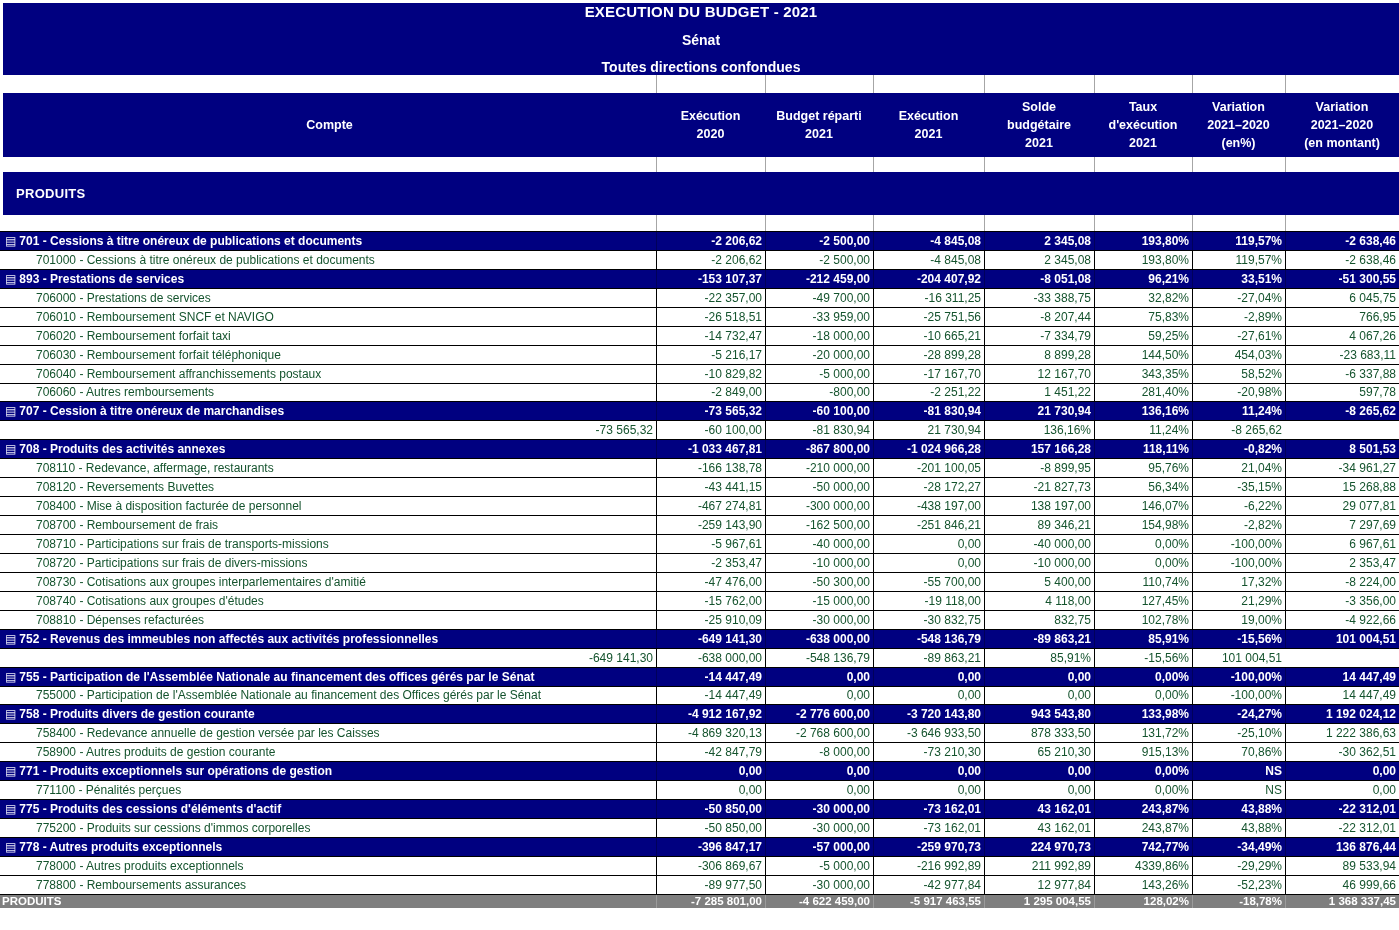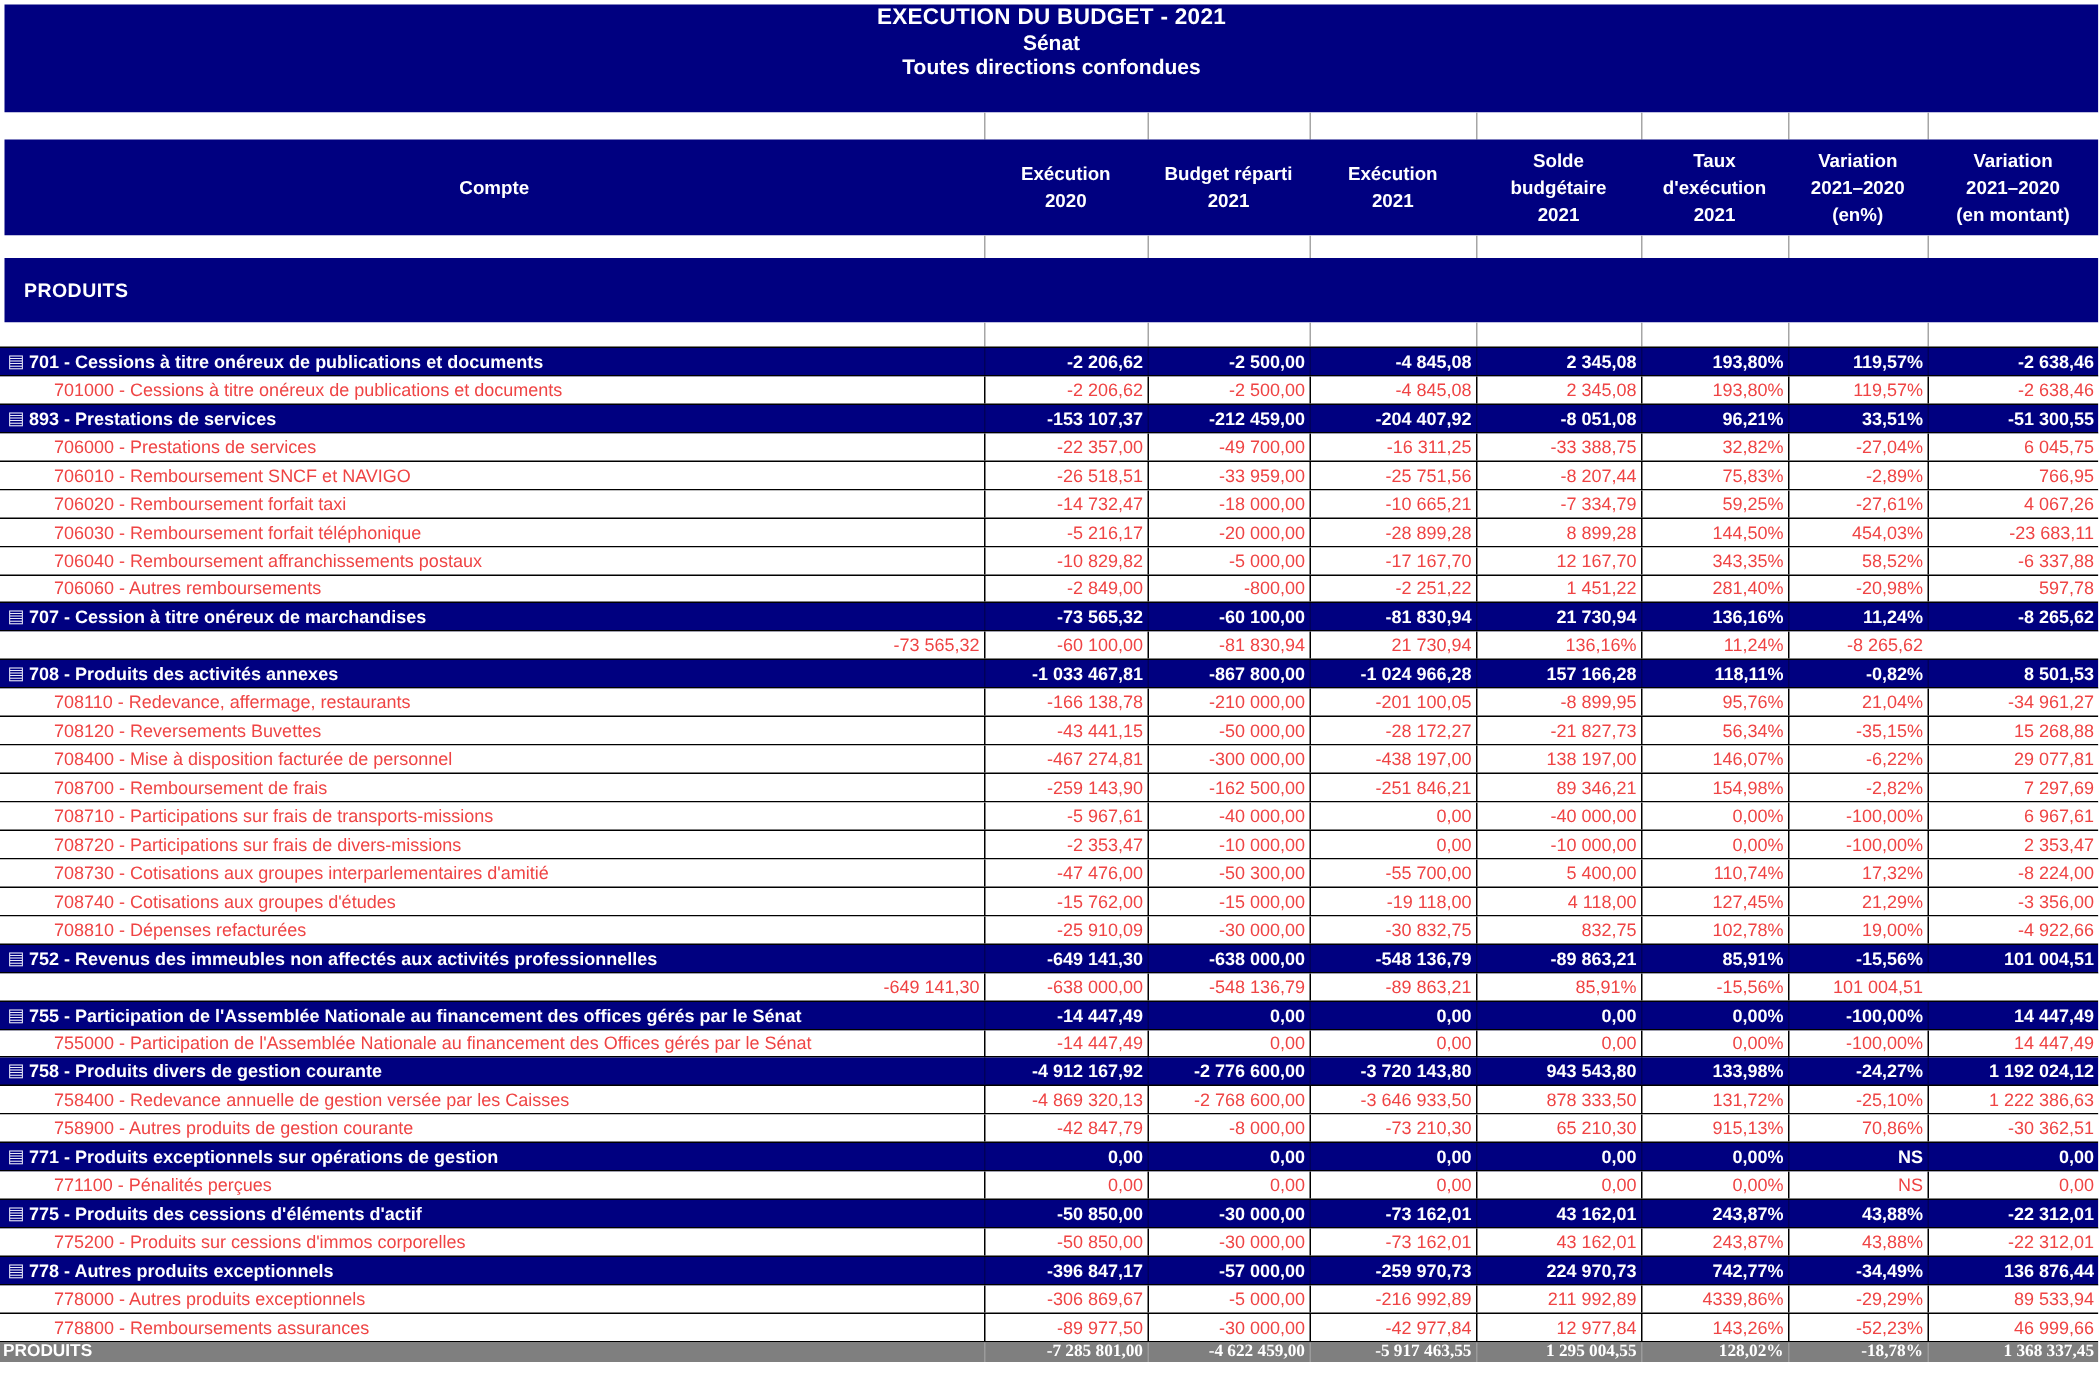--- a/index.html
+++ b/index.html
@@ -2,21 +2,21 @@
 <html><head>
 <meta charset="utf-8">
 <style>
   html,body{margin:0;padding:0;background:#fff;}
   #app{position:relative;width:1399px;height:930px;background:#fff;overflow:hidden;
        font-family:"Liberation Sans",sans-serif;-webkit-font-smoothing:antialiased;}
 
   
   .band{position:absolute;background:#000080;color:#fff;}
   #title-band{left:3px;top:3px;width:1396px;height:72px;display:flex;flex-direction:column;
-              justify-content:flex-start;align-items:center;text-align:center;}
+              justify-content:space-between;align-items:center;text-align:center;}
   #title-band .t1{font-size:15px;font-weight:bold;letter-spacing:.2px;}
   #title-band .t2,#title-band .t3{font-size:14px;font-weight:bold;}
 
   
   .cols{display:grid;grid-template-columns:656px 109px 108px 111px 110px 98px 93px 114px;}
   .cols-off{display:grid;grid-template-columns:653px 109px 108px 111px 110px 98px 93px 114px;}
 
   
   .gap{position:absolute;left:0;width:1399px;background:#fff;}
   #gap1{top:75px;height:18px;}
@@ -29,32 +29,32 @@
   #header-band{left:3px;top:93px;width:1396px;height:64px;}
   #header-band .hcell{display:flex;align-items:center;justify-content:center;text-align:center;
      color:#fff;font-weight:bold;font-size:12.5px;line-height:1.45;white-space:pre-line;height:64px;}
 
   
   #section-band{left:3px;top:172px;width:1396px;height:43px;display:flex;align-items:center;}
   #section-band span{font-size:13px;font-weight:bold;padding-left:13px;letter-spacing:.3px;}
 
   
   #rows{position:absolute;left:0;top:231px;width:1399px;border-top:1px solid #000;}
-  .row{height:18.94px;box-sizing:border-box;border-bottom:1px solid #000;background:#fff;color:#ef4444;}
+  .row{height:18.94px;box-sizing:border-box;border-bottom:1px solid #000;background:#fff;color:#14532d;}
   .row .cell{display:flex;align-items:center;overflow:hidden;white-space:nowrap;box-sizing:border-box;height:100%;}
   .row .cell.num{justify-content:flex-end;padding-right:3px;font-size:12px;}
   .row .cell.label{padding-left:36px;font-size:12px;}
   .row .cell + .cell{border-left:1px solid #000;}
   .row.group{background:#000080;color:#fff;font-weight:bold;}
   .row.group .cell.label{padding-left:5px;}
   .row.group .cell + .cell{border-left:1px solid #00005a;}
   .row.total{background:#7f7f7f;color:#fff;font-weight:bold;height:13px;border-bottom:none;}
   .row.total .cell.label{padding-left:2px;font-size:11.5px;}
   .row.total .cell.num{font-size:11.5px;}
-  .row.total .cell + .cell{border-left:1px solid #9b9b9b;font-family:Liberation Serif, serif;}
+  .row.total .cell + .cell{border-left:1px solid #9b9b9b;}
   .sec-icon{display:inline-block;margin-right:3px;font-size:12px;line-height:10px;color:#e8e8f8;
             font-weight:normal;transform:translateY(-0.5px);}
 </style>
 </head>
 <body>
 
 <div id="app">
 
   <div class="band" id="title-band">
     <div class="t1">EXECUTION DU BUDGET - 2021</div>

